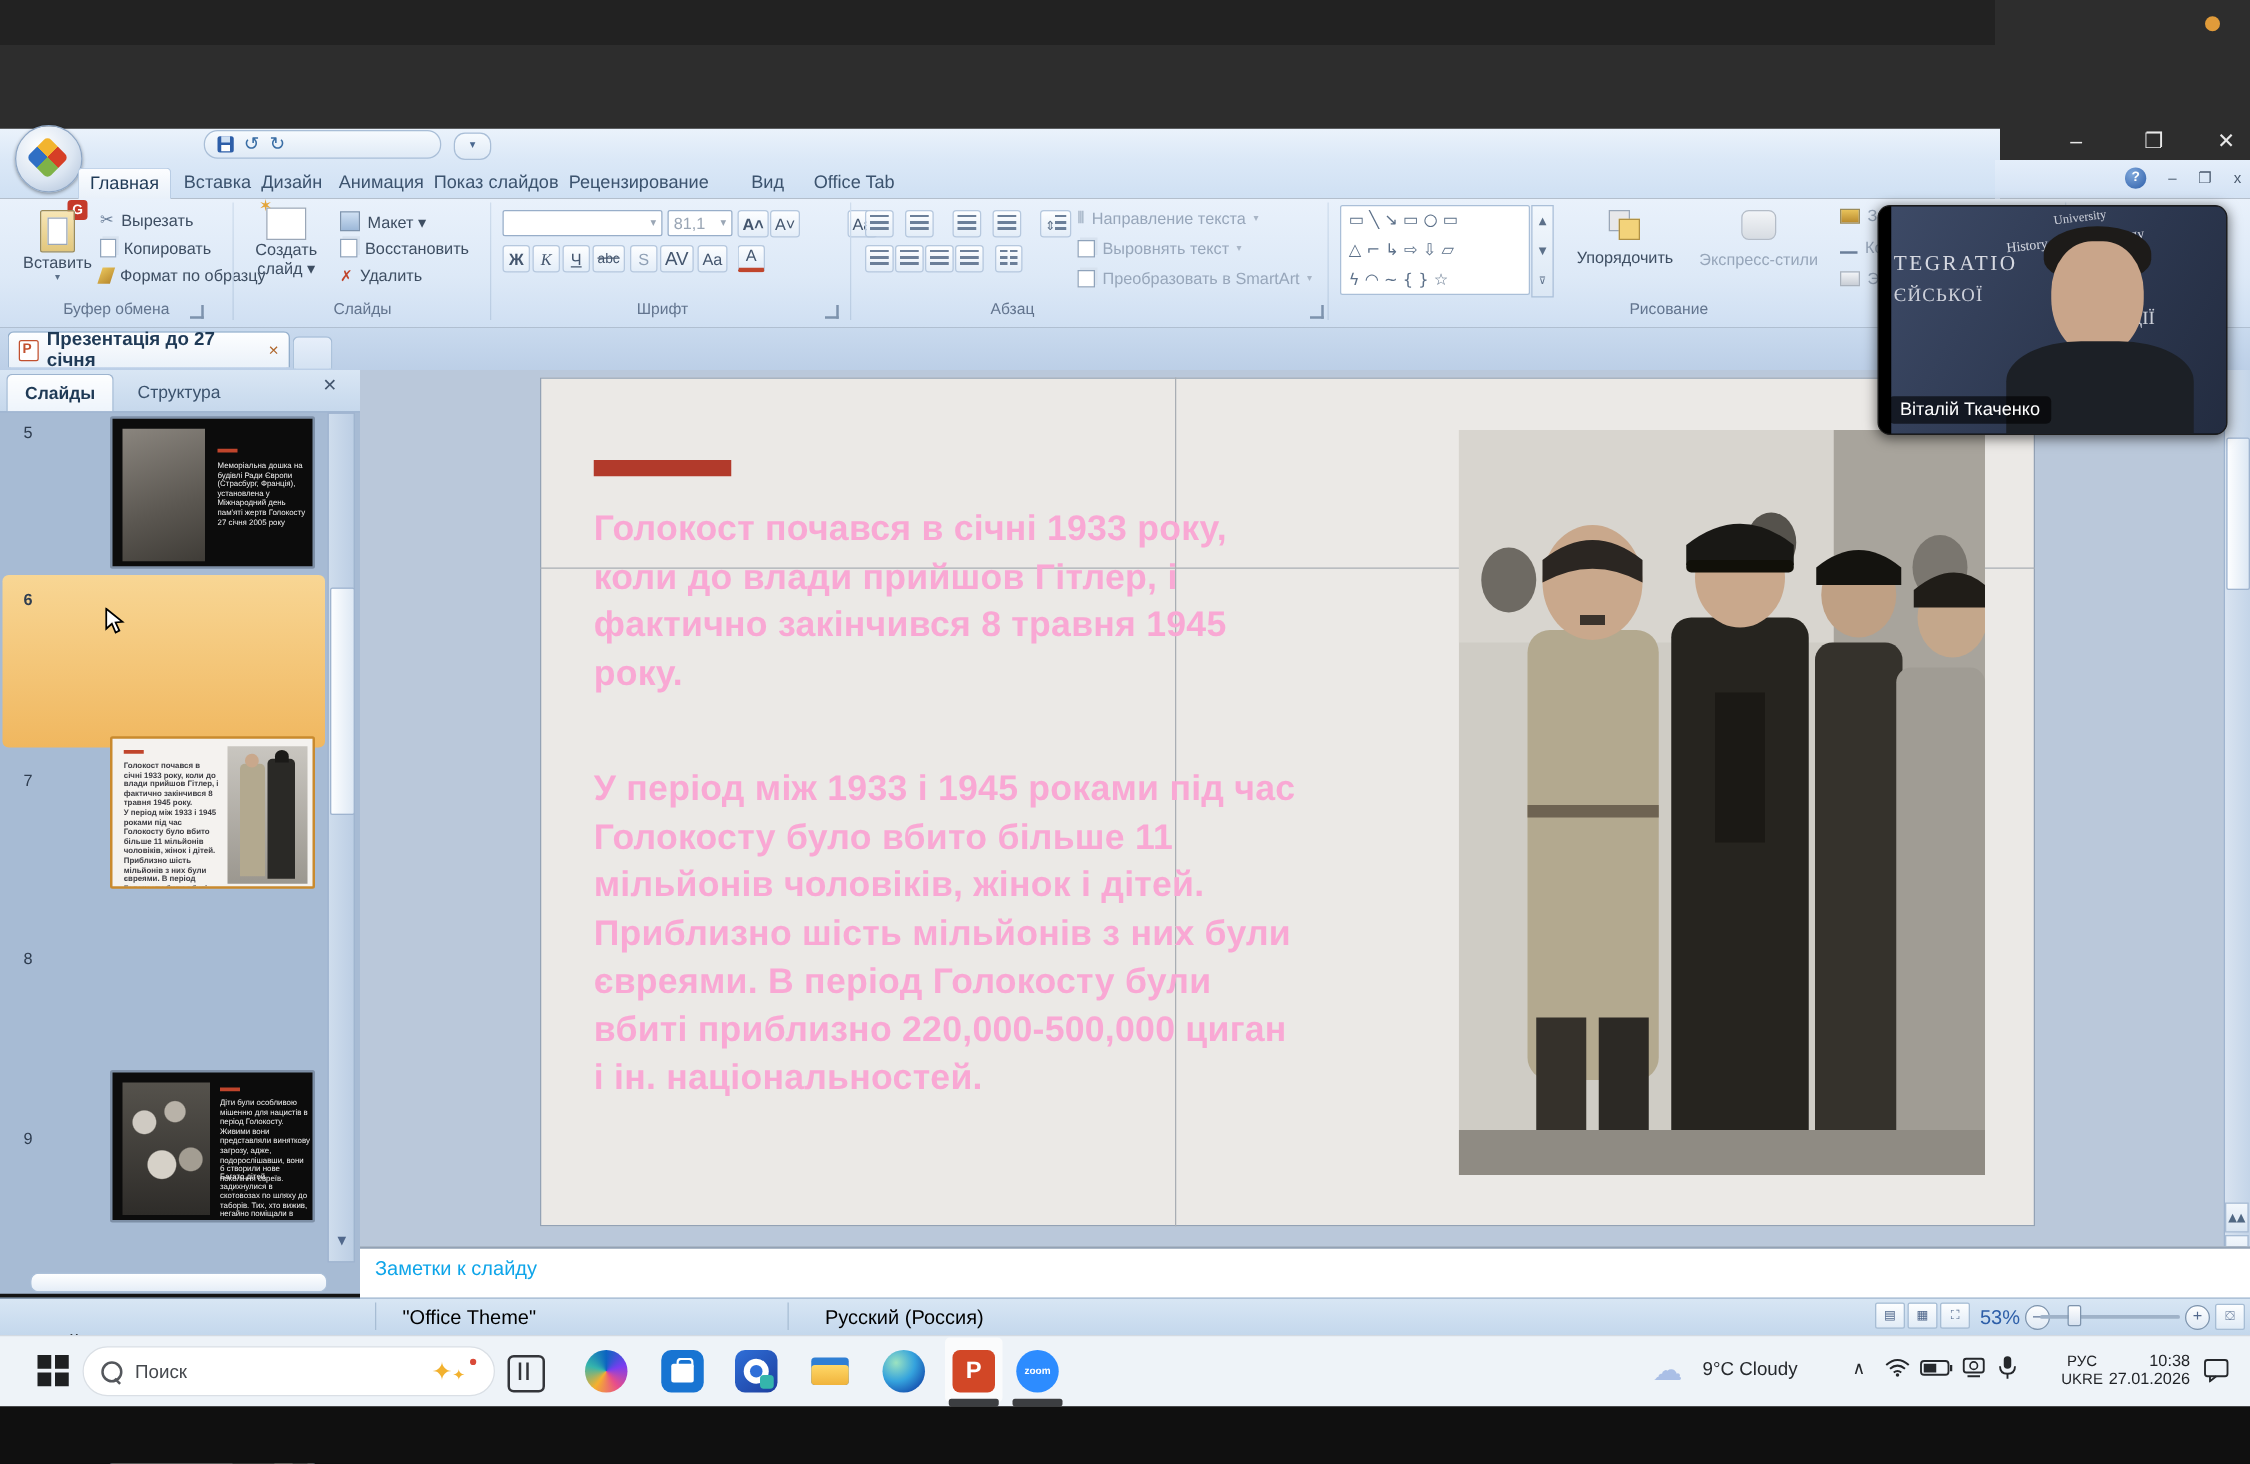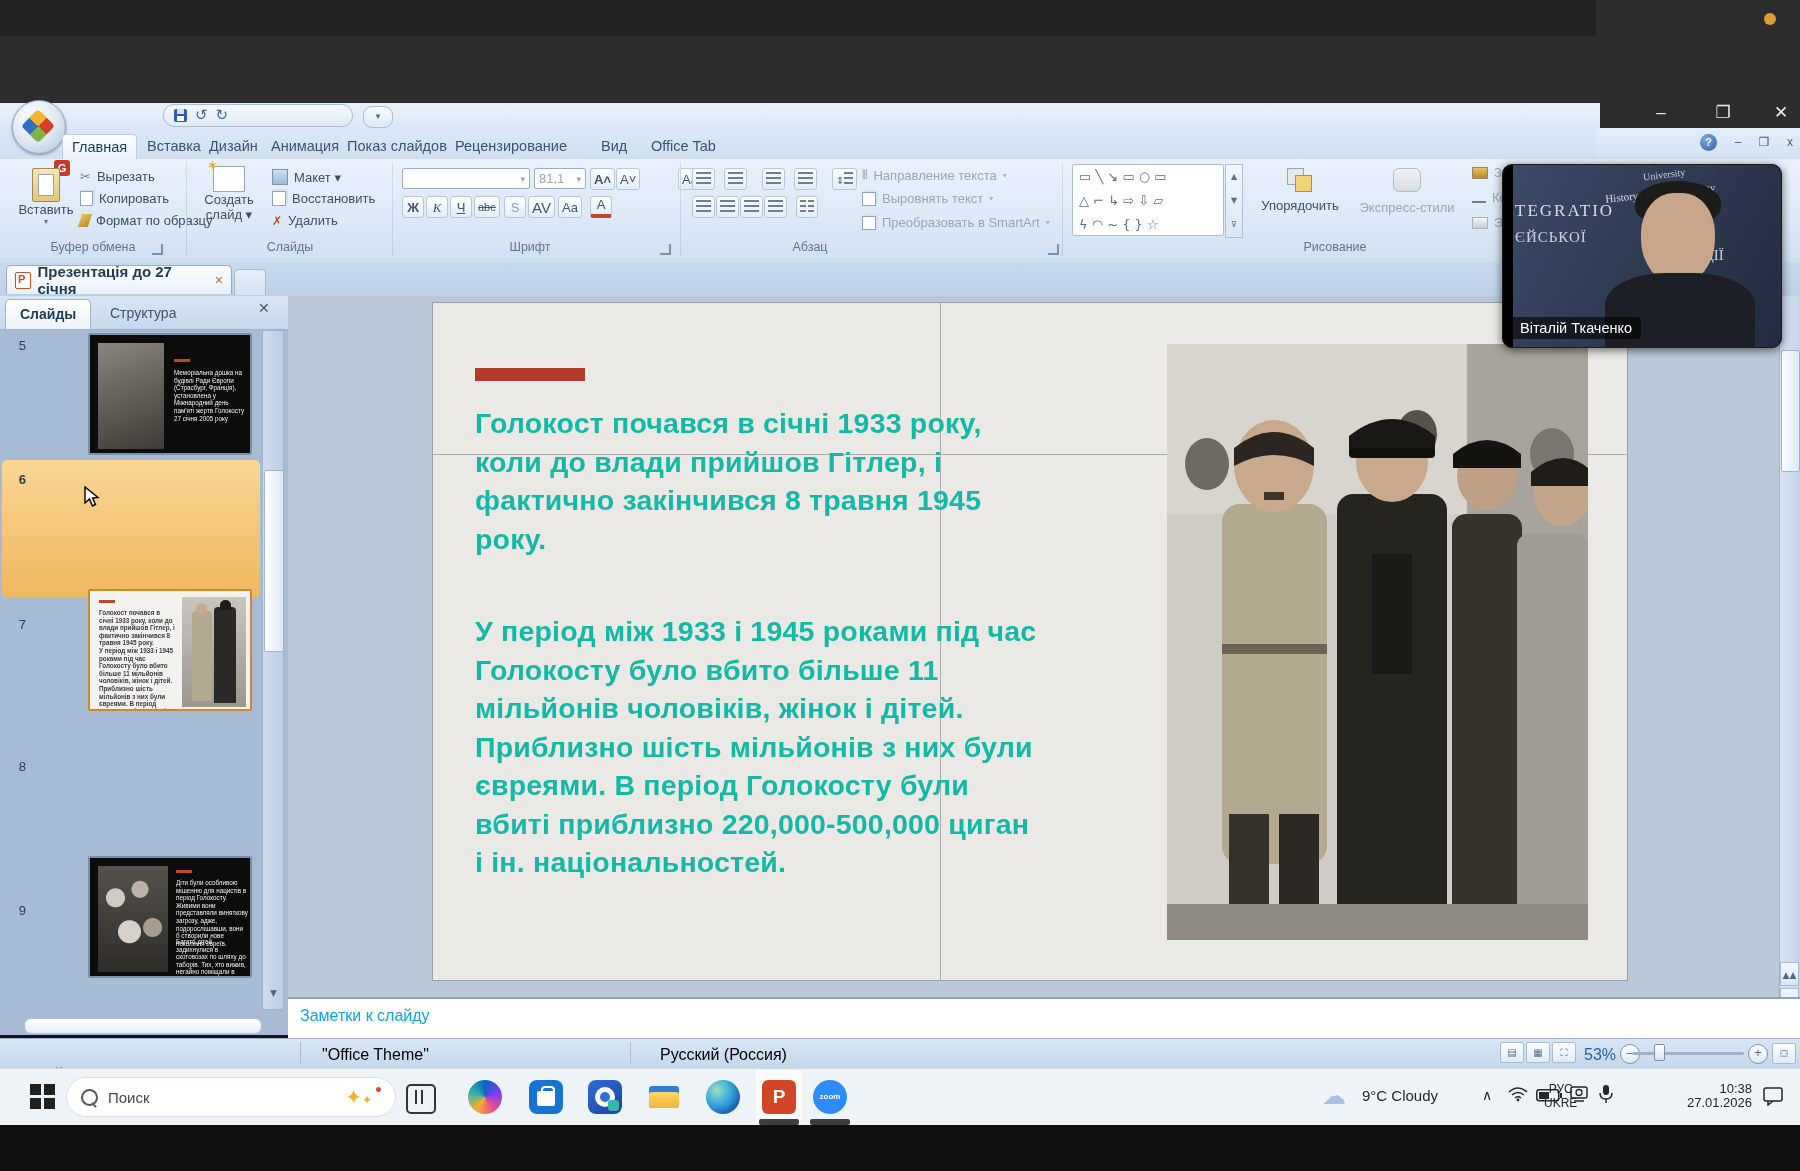--- a/index.html
+++ b/index.html
@@ -93,21 +93,21 @@
   .vscroll{left:262px;top:330px;width:22px;height:680px;background:linear-gradient(90deg,#cfdded,#bccee4);border:1px solid #9fb4cf;box-sizing:border-box;}
   .vthumb{left:264px;top:470px;width:18px;height:180px;background:linear-gradient(90deg,#fdfeff,#dde8f4);border:1px solid #9fb4cf;border-radius:2px;}
   .splitbar{left:24px;top:1018px;width:236px;height:14px;background:linear-gradient(#ffffff,#e4edf7);border:1px solid #aabfd8;border-radius:7px;}
 
   
   .mainarea{left:288px;top:296px;width:1512px;height:739px;background:#bac8da;}
   .slide{left:432px;top:302px;width:1196px;height:679px;background:#ebe9e6;border:1px solid #93a2b5;box-sizing:border-box;}
   .guide-v{left:940px;top:302px;width:1px;height:679px;background:#a9aeb4;}
   .guide-h{left:432px;top:454px;width:1196px;height:1px;background:#a9aeb4;}
   .dash{left:475px;top:368px;width:110px;height:13px;background:#b23a2b;}
-  .slidetext{white-space:pre-line;font-size:28.5px;line-height:38.5px;font-weight:bold;color:#14b8a6;letter-spacing:.2px;}
+  .slidetext{white-space:pre-line;font-size:28.5px;line-height:38.5px;font-weight:bold;color:#f9a8d4;letter-spacing:.2px;}
   .mscroll{left:1779px;top:296px;width:21px;height:739px;background:linear-gradient(90deg,#d8e3f0,#c3d4e8);border-left:1px solid #9fb4cf;}
   .mthumb{left:1781px;top:350px;width:17px;height:120px;background:linear-gradient(90deg,#fdfeff,#dde8f4);border:1px solid #9fb4cf;border-radius:2px;}
   .navbtn{left:1780px;width:19px;height:24px;text-align:center;font-size:9px;color:#516883;line-height:24px;background:linear-gradient(#f2f7fc,#d9e5f2);border:1px solid #a8bcd4;box-sizing:border-box;}
 
   
   .notes{left:288px;top:997px;width:1512px;height:41px;background:#fff;border-top:2px solid #93a2b5;}
   .notes-label{left:300px;top:1007px;font-size:16px;color:#0ea5e9;}
 
   
   .statusbar{left:0;top:1038px;width:1800px;height:30px;background:linear-gradient(#d8e6f4,#c3d7ec);border-top:1px solid #96b0cc;font-size:14px;color:#2e4258;}
@@ -545,21 +545,21 @@
         <path d="M6 16 L16 16" stroke="#25282c" stroke-width="1.5"></path>
       </svg>
   </div>
   <div class="abs" style="left:1598px;top:1084px;">
     <svg width="16" height="20" viewBox="0 0 16 20">
         <rect x="5" y="1" width="6" height="10" rx="3" fill="#25282c"></rect>
         <path d="M2 9 Q2 15 8 15 Q14 15 14 9" fill="none" stroke="#25282c" stroke-width="1.5"></path>
         <path d="M8 15 L8 19" stroke="#25282c" stroke-width="1.5"></path>
       </svg>
   </div>
-  <div class="abs tray" style="left:1544px;top:1082px;text-align:center;">
+  <div class="abs tray" style="left:1649px;top:1082px;text-align:center;">
     <div>РУС</div>
     <div>UKRE</div>
   </div>
   <div class="abs tray" style="left:1676px;top:1082px;width:76px;text-align:right;font-size:13px;">
     <div>10:38</div>
     <div>27.01.2026</div>
   </div>
   <div class="abs" style="left:1762px;top:1086px;">
     <svg width="22" height="20" viewBox="0 0 22 20">
         <rect x="2" y="2" width="18" height="13" rx="2" fill="none" stroke="#25282c" stroke-width="1.5"></rect>

